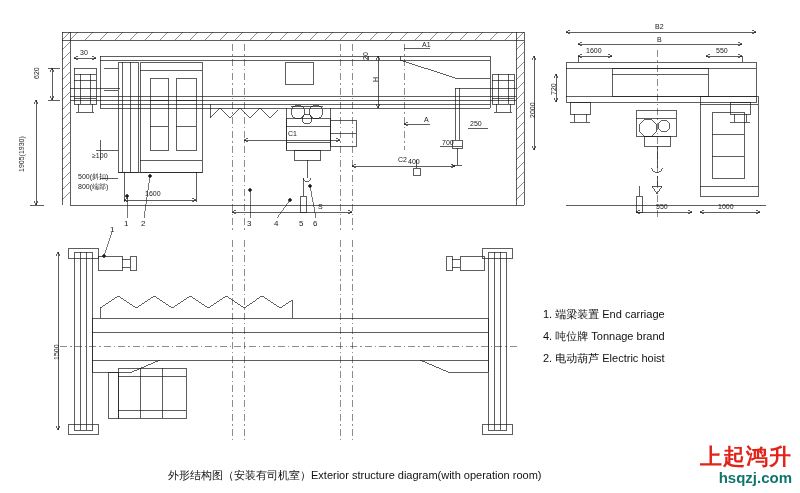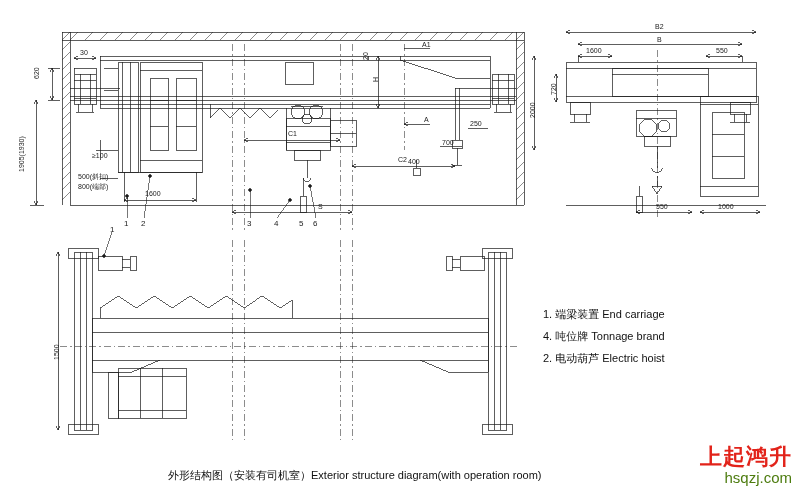--- a/index.html
+++ b/index.html
@@ -10,21 +10,21 @@
   #stage{position:absolute;left:0;top:0;width:800px;height:493px;}
   svg.line{position:absolute;left:0;top:0;width:800px;height:493px;}
   .txt{position:absolute;white-space:nowrap;color:#1a1a1a;}
   .dim{font-size:7px;}
   .num{font-size:8px;}
   .legend{position:absolute;left:543px;top:303px;width:250px;}
   .legend-item{font-size:11px;color:#111;line-height:22px;white-space:nowrap;}
   .caption{position:absolute;left:168px;top:448px;font-size:11px;color:#111;margin-top:20px;}
   .logo{position:absolute;right:8px;bottom:6px;text-align:right;}
   .logo .cn{font-size:22px;font-weight:bold;color:#e2231a;letter-spacing:1px;line-height:24px;}
-  .logo .url{font-size:15px;font-weight:normal;color:#4d7c0f;line-height:18px;}
+  .logo .url{font-size:15px;font-weight:bold;color:#0f766e;line-height:18px;}
 </style>
 </head>
 <body>
 
 <div id="stage">
 
   <svg class="line" viewBox="0 0 800 493" xmlns="http://www.w3.org/2000/svg">
     <g fill="none" stroke="#1a1a1a" stroke-width="0.7" shape-rendering="crispEdges">
 
       <line x1="62" y1="32" x2="62" y2="205"></line>

